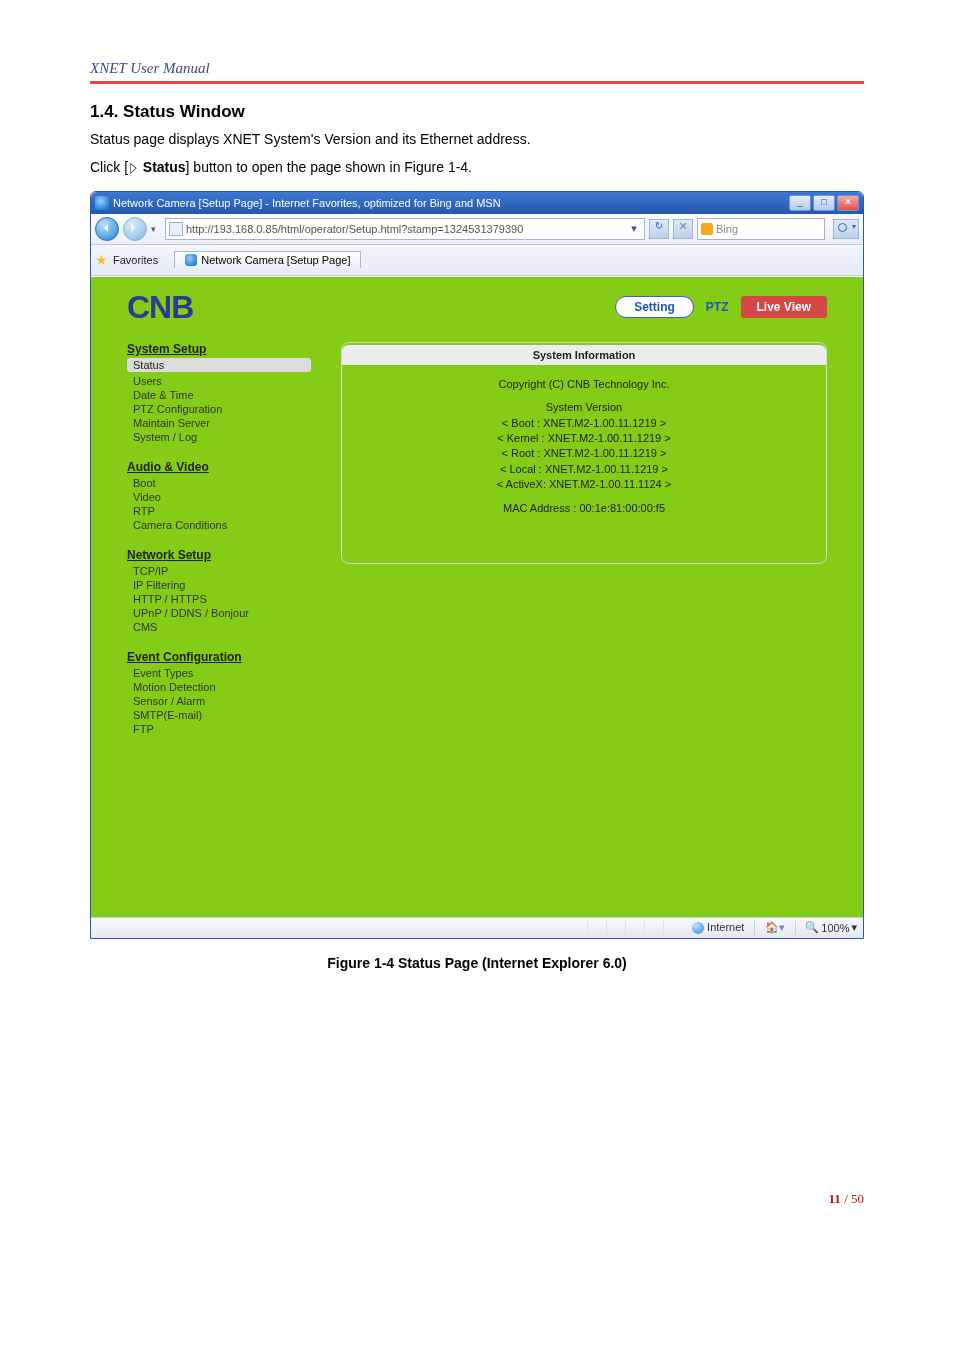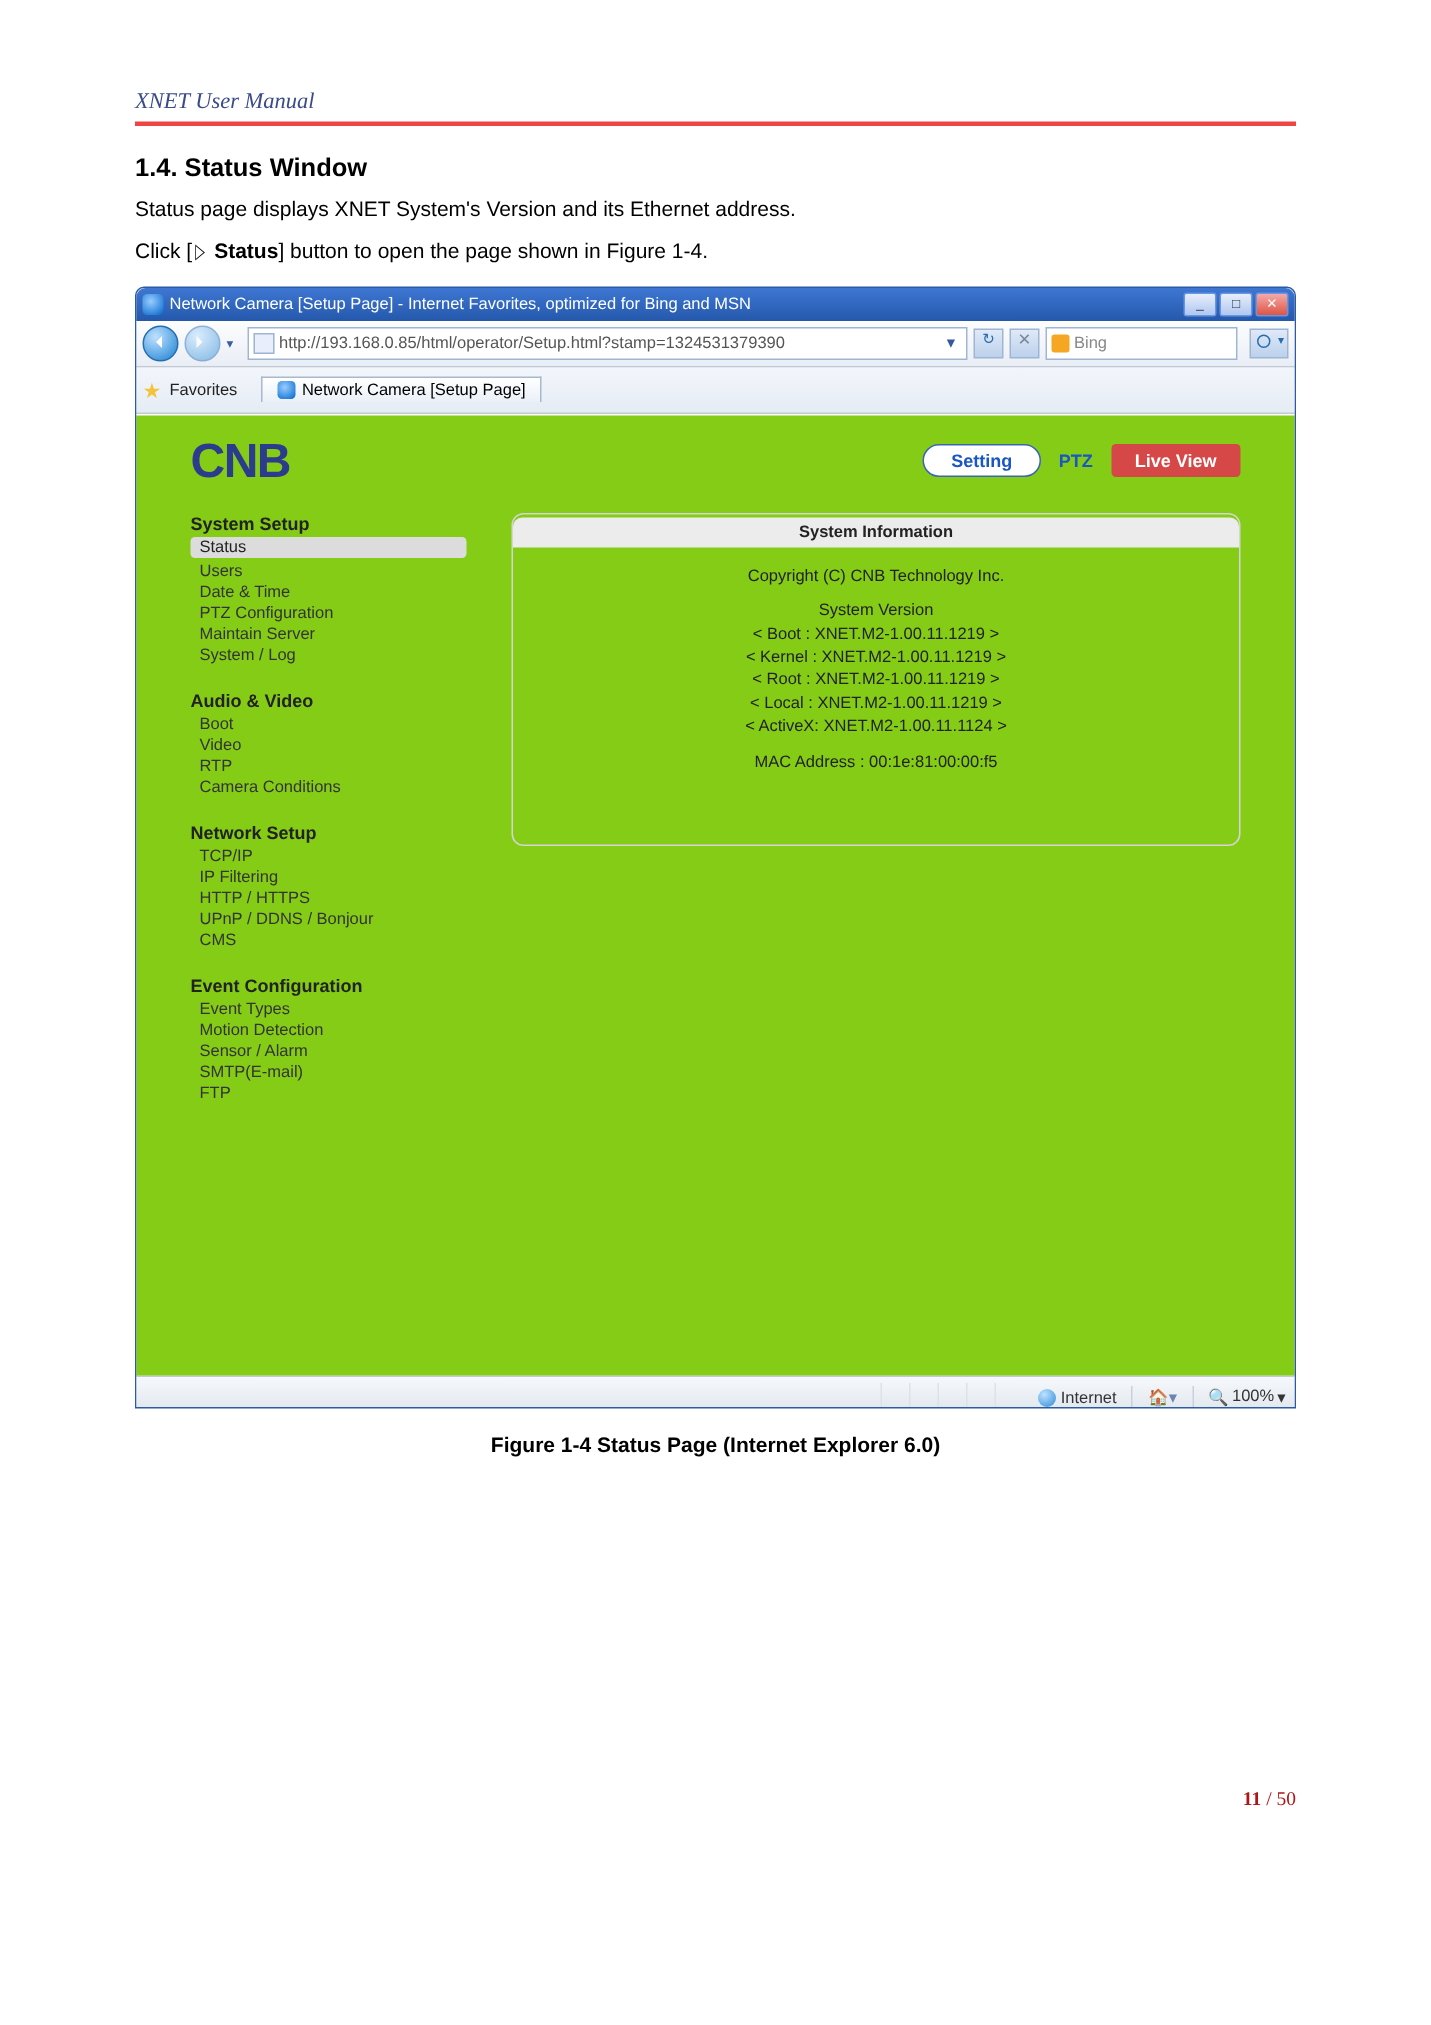--- a/index.html
+++ b/index.html
@@ -190,21 +190,21 @@
     padding:4px 16px;
     border-radius:3px;
   }
   .main-cols { display:flex; gap: 30px; }
   .side {
     width: 184px;
     font-size:11px;
     color:#222;
   }
   .side-group { margin-bottom: 16px; }
-  .side-head { font-weight:bold; font-size:12px; margin-bottom:2px; }
+  .side-head { font-weight:bold; font-size:12px; margin-bottom:2px;text-decoration:underline; }
   .side-status {
     background:#dcdcdc;
     border-radius:3px;
     padding:1px 6px;
     margin-bottom:2px;
   }
   .side-item { padding:1px 6px; color:#333; }
   .panel {
     flex:1 1 auto;
     border:1px solid #d5d5d5;
@@ -219,21 +219,21 @@
     font-weight:bold;
     background:#ececec;
     border-radius:6px 6px 0 0;
     padding:4px 0;
     margin-bottom:12px;
   }
   .panel-body { text-align:center; line-height:1.4; }
   
   .statusbar {
     display:flex;
-    align-items:flex-end;
+    align-items:center;
     justify-content:flex-end;
     gap:10px;
     background:linear-gradient(#f6f8fb,#e4e9f0);
     border-top:1px solid #c0c9d4;
     height:20px;
     padding:0 6px;
     font-size:11px;
     color:#333;
   }
   .st-cells { display:flex; }

